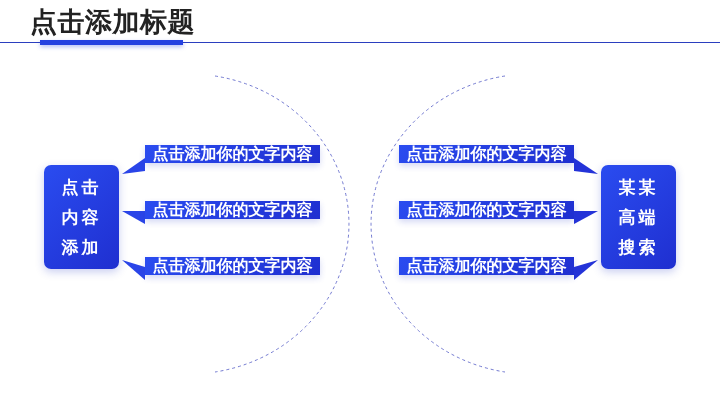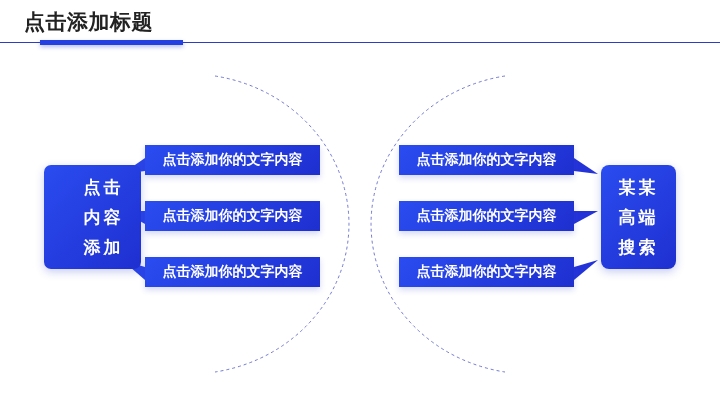--- a/index.html
+++ b/index.html
@@ -2,48 +2,48 @@
 <html><head>
   <meta charset="utf-8">
   <style>
     html, body { margin: 0; padding: 0; }
     body {
       width: 720px; height: 405px; position: relative; overflow: hidden;
       background: #ffffff;
       font-family: "DejaVu Sans", "Liberation Sans", sans-serif;
     }
     .title {
-      position: absolute; left: 24px; top: 8px;
-      font-size: 21px; font-weight: bold; color: #222222;
+      position: absolute; left: 30px; top: 8px;
+      font-size: 27px; font-weight: bold; color: #222222;
       letter-spacing: 0.5px; line-height: 28px;
     }
     .rule {
       position: absolute; left: 0; top: 42px; width: 720px; height: 1px;
       background: #2b3fbf;
     }
     .rule-accent {
       position: absolute; left: 40px; top: 40px; width: 143px; height: 5px;
       background: #2440e0; box-shadow: 0 2px 4px rgba(36,64,224,0.35);
     }
     svg.arcs { position: absolute; left: 0; top: 0; }
     .hub {
       position: absolute; width: 75px; height: 104px; border-radius: 7px;
       background: linear-gradient(135deg, #2a4cf0 0%, #1f2fd0 100%);
       box-shadow: 0 3px 8px rgba(40,60,200,0.25);
       color: #ffffff; font-weight: bold; font-size: 17px;
       display: flex; flex-direction: column; align-items: center; justify-content: center;
       line-height: 30px; letter-spacing: 3px;
     }
-    .hub-left { left: 44px; top: 165px; padding-left: 22px; }
-    .hub-right { left: 601px; top: 165px; border-radius: 8px; }
+    .hub-left { left: 44px; top: 165px; }
+    .hub-right { left: 601px; top: 165px; }
     .label {
-      position: absolute; width: 175px; height: 30px;
+      position: absolute; width: 175px; height: 18px;
       background: linear-gradient(135deg, #2a4cf0 0%, #1f2fd0 100%);
       box-shadow: 0 3px 6px rgba(40,60,200,0.2);
-      color: #ffffff; font-weight: bold; font-size: 14px;
+      color: #ffffff; font-weight: bold; font-size: 16px;
       display: flex; align-items: center; justify-content: center;
     }
     .l-left { left: 145px; }
     .l-right { left: 399px; }
     .r1 { top: 145px; } .r2 { top: 201px; } .r3 { top: 257px; }
     svg.tails { position: absolute; left: 0; top: 0; }
   </style>
 </head>
 <body>
 

